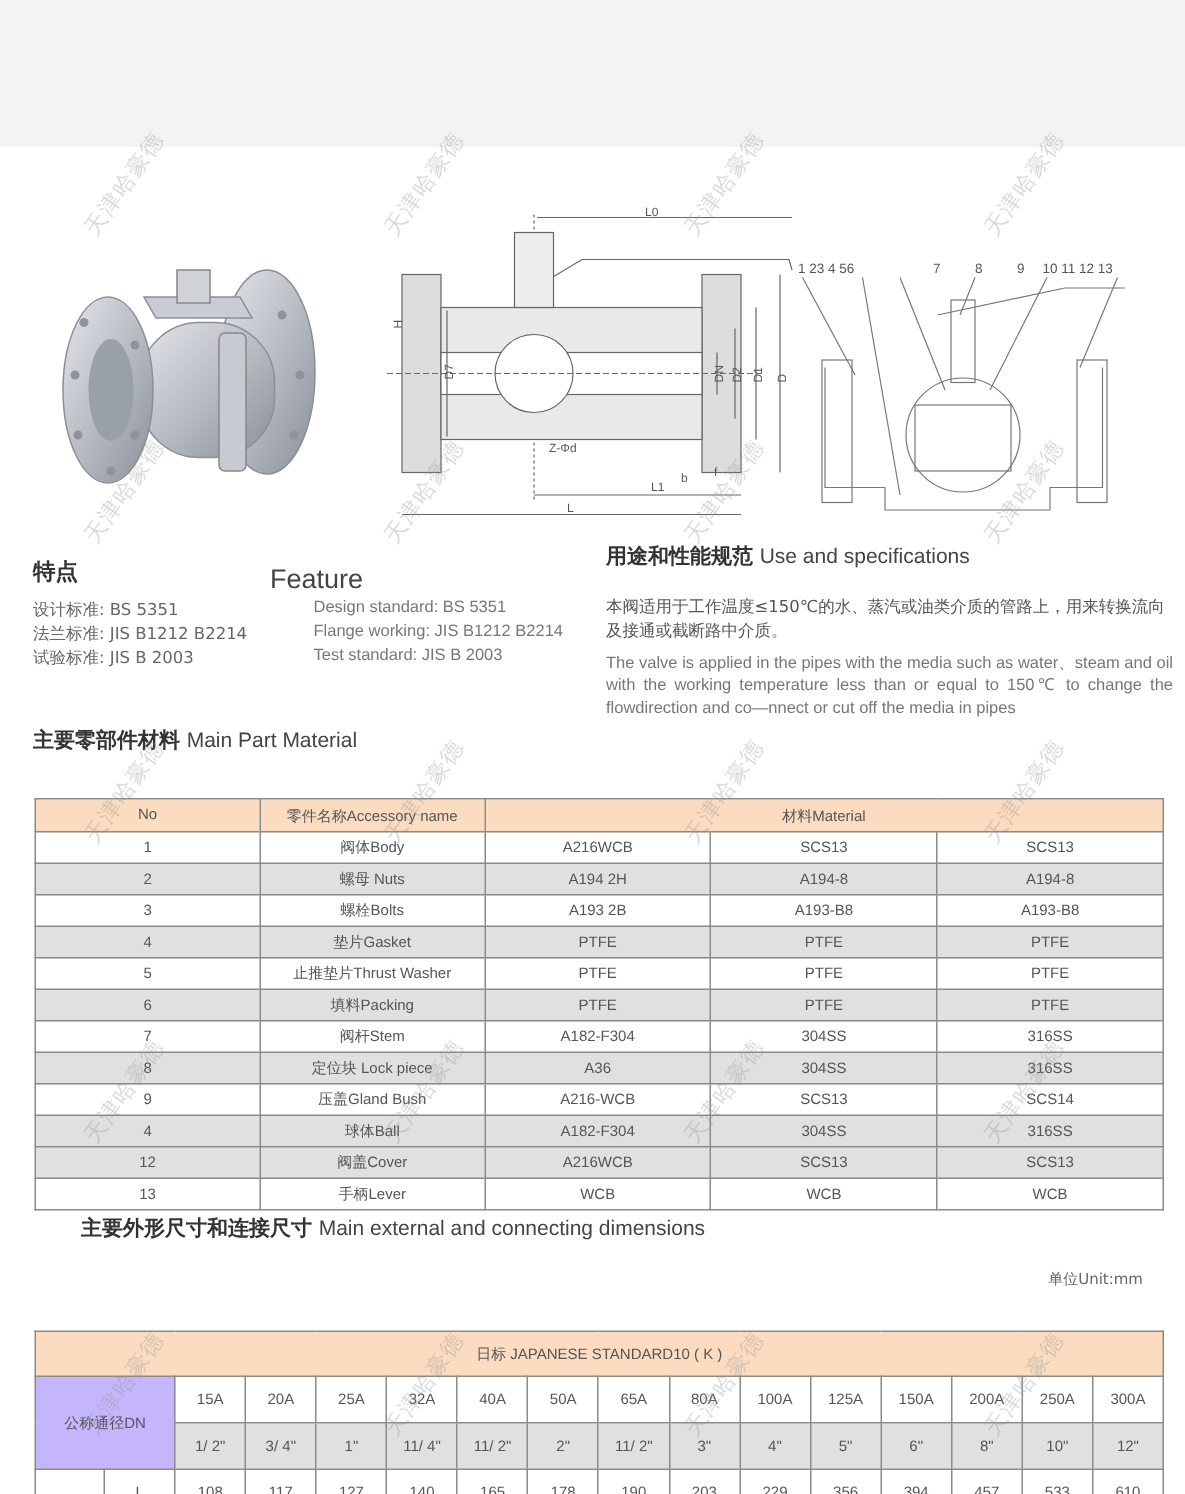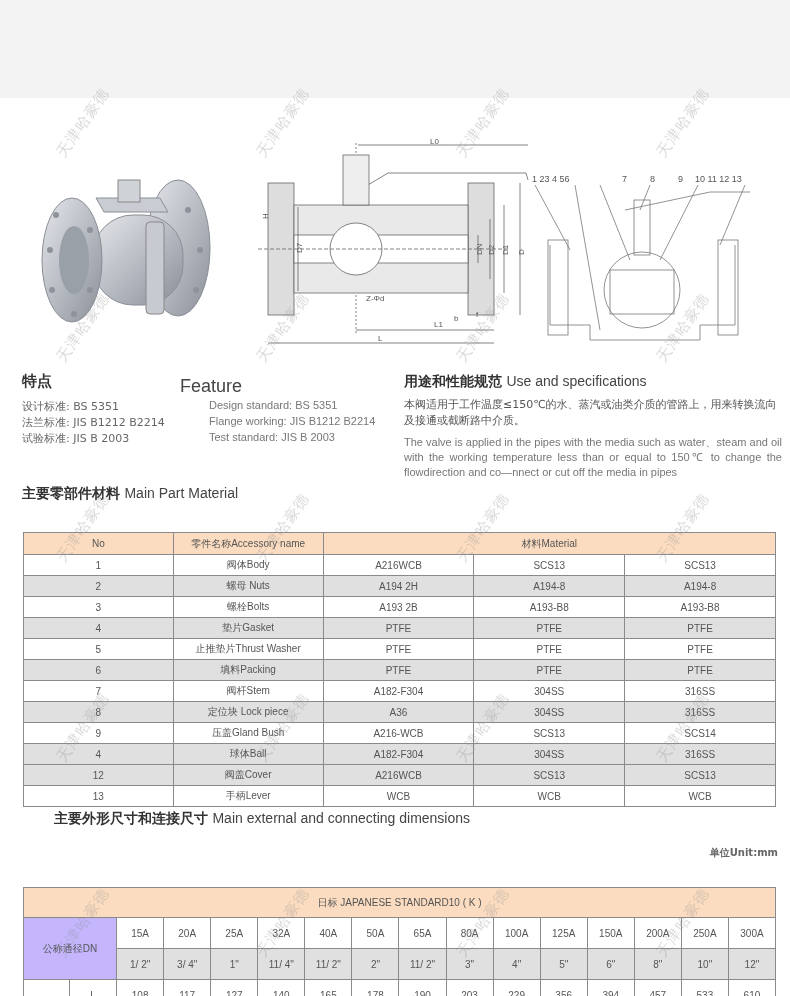--- a/index.html
+++ b/index.html
@@ -18,31 +18,31 @@
   .photo { position: absolute; left: 38px; top: 160px; width: 176px; height: 168px; }
   .drawing-a { position: absolute; left: 258px; top: 135px; width: 272px; height: 215px; }
   .drawing-b { position: absolute; left: 530px; top: 170px; width: 230px; height: 175px; }
 
   
   .feat-title-cn { position: absolute; left: 22px; top: 372px; font-size: 15px; color: #333; font-weight: bold; }
   .feat-lines { position: absolute; left: 22px; top: 399px; font-size: 11px; line-height: 16px; color: #666; }
   .feat-title-en { position: absolute; left: 180px; top: 376px; font-size: 18px; color: #444; font-family: "Liberation Sans", sans-serif; }
   .feat-lines-en { position: absolute; left: 180px; top: 397px; font-size: 11px; line-height: 16px; color: #777; font-family: "Liberation Sans", sans-serif; margin-left: 29px; }
 
-  .use-title { position: absolute; left: 404px; top: 373px; font-size: 14px; color: #333; }
+  .use-title { position: absolute; left: 404px; top: 362px; font-size: 14px; color: #333; }
   .use-title .cn { font-weight: bold; }
   .use-title .en { font-family: "Liberation Sans", sans-serif; color: #444; }
   .use-cn { position: absolute; left: 404px; top: 397px; width: 380px; font-size: 11px; line-height: 16px; color: #555; }
   .use-en { position: absolute; left: 404px; top: 435px; width: 378px; font-size: 11px; line-height: 15px; color: #777; font-family: "Liberation Sans", sans-serif; text-align: justify; }
 
   
   .sec-title { position: absolute; left: 22px; font-size: 14px; color: #333; }
   .sec-title .cn { font-weight: bold; }
   .sec-title .en { font-family: "Liberation Sans", sans-serif; color: #444; }
-  .unit-label { position: absolute; right: 12px; top: 846px; font-size: 10px; color: #666; font-weight: bold; }
+  .unit-label { position: absolute; right: 28px; top: 846px; font-size: 10px; color: #666; }
 
   table { border-collapse: collapse; position: absolute; font-family: "Liberation Sans", sans-serif; margin-top: 24px; }
   td, th { border: 1px solid #8a8a8a; font-size: 10px; font-weight: normal; color: #555; text-align: center; padding: 0; }
   .hdr { background: #fbdcc0; color: #555; }
   .row-odd td { background: #ffffff; }
   .row-even td { background: #e0e0e0; }
 
   #mat-table { left: 23px; top: 508px; width: 753px; }
   #mat-table tr { height: 21px; }
   #mat-table .hdr-row { height: 22px; }

